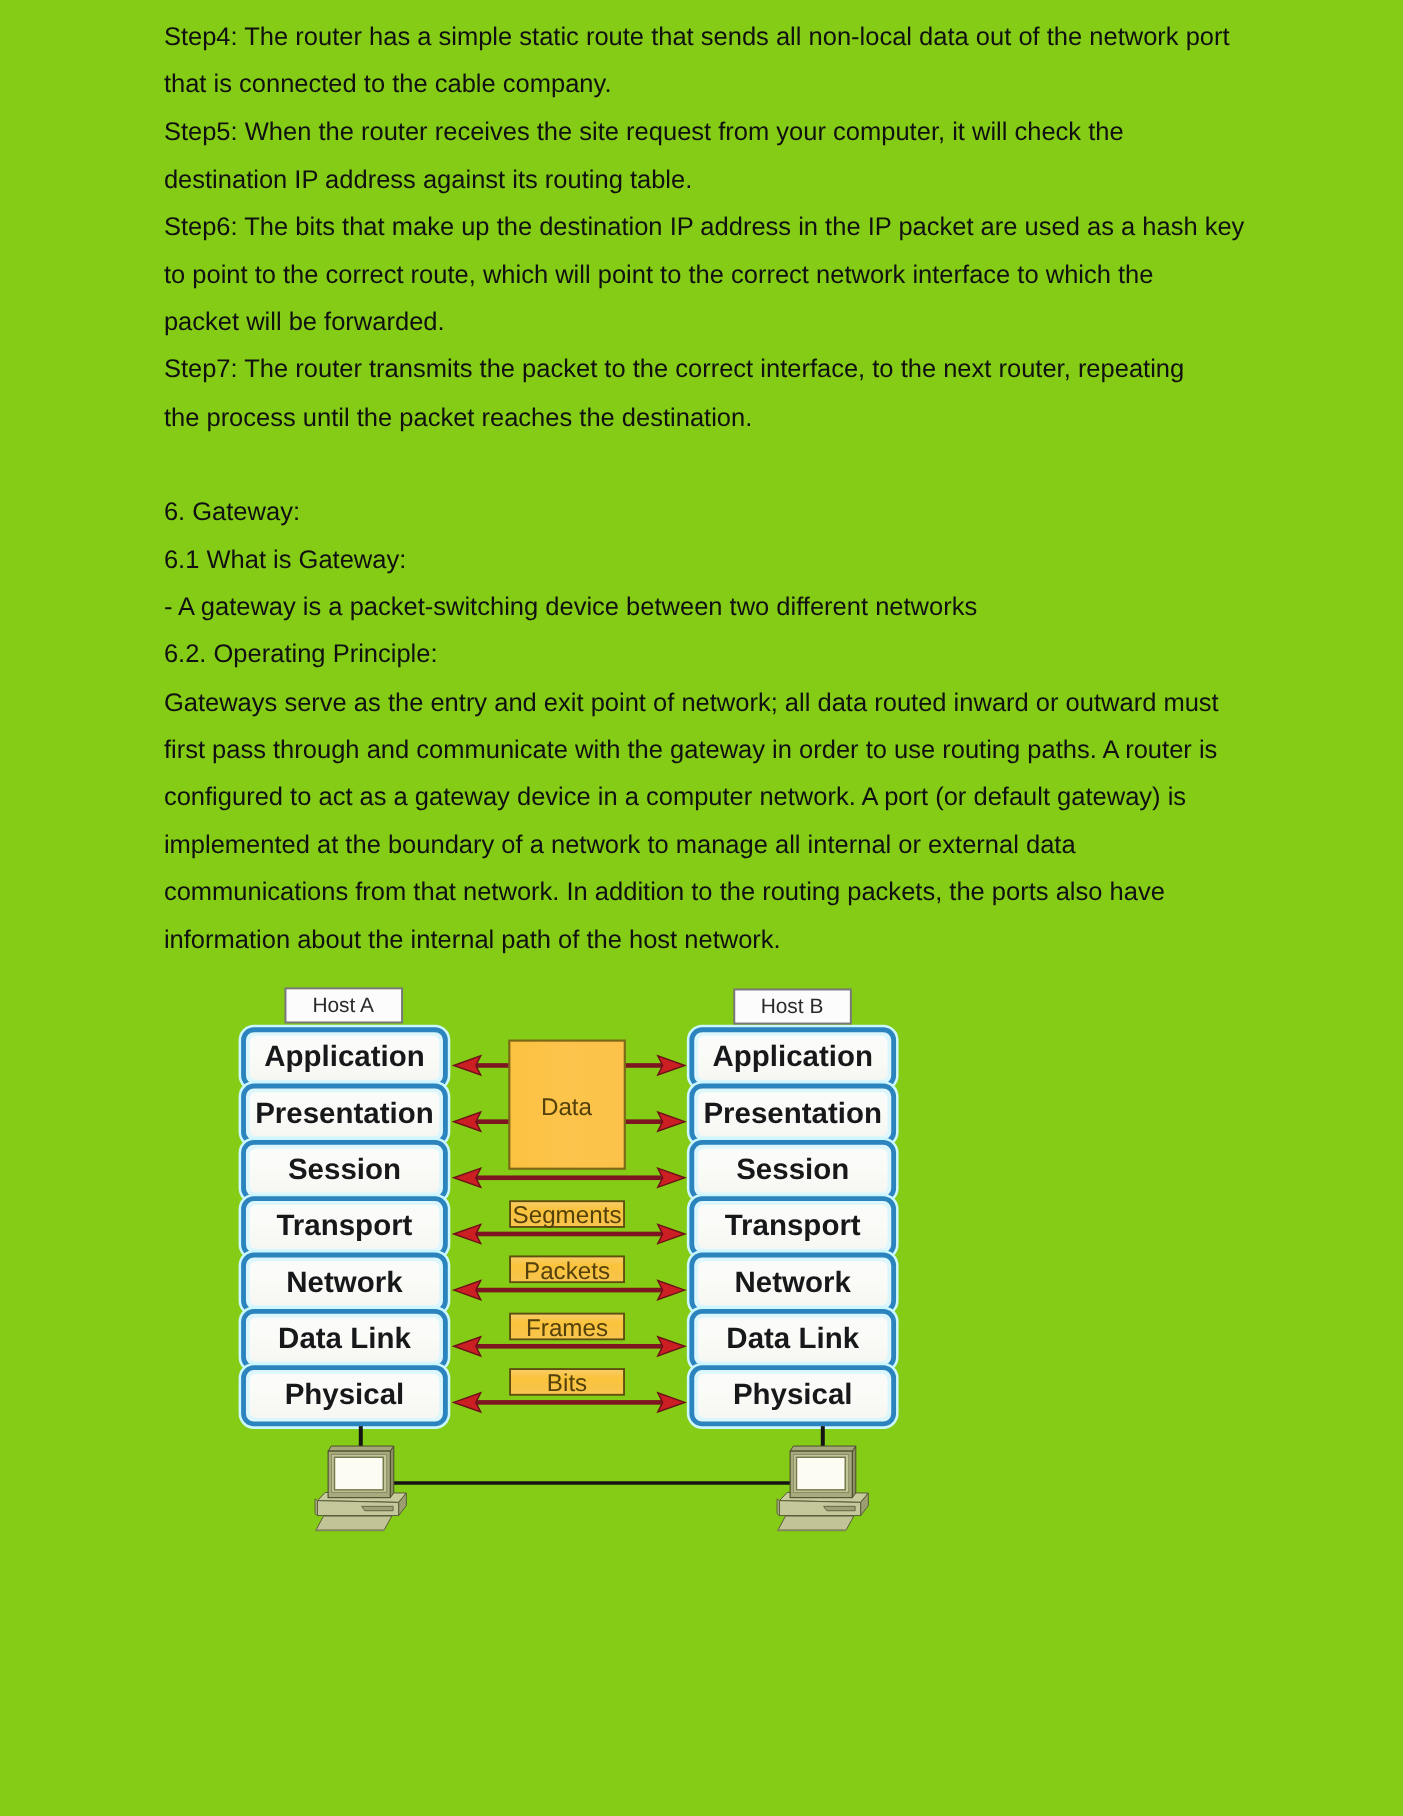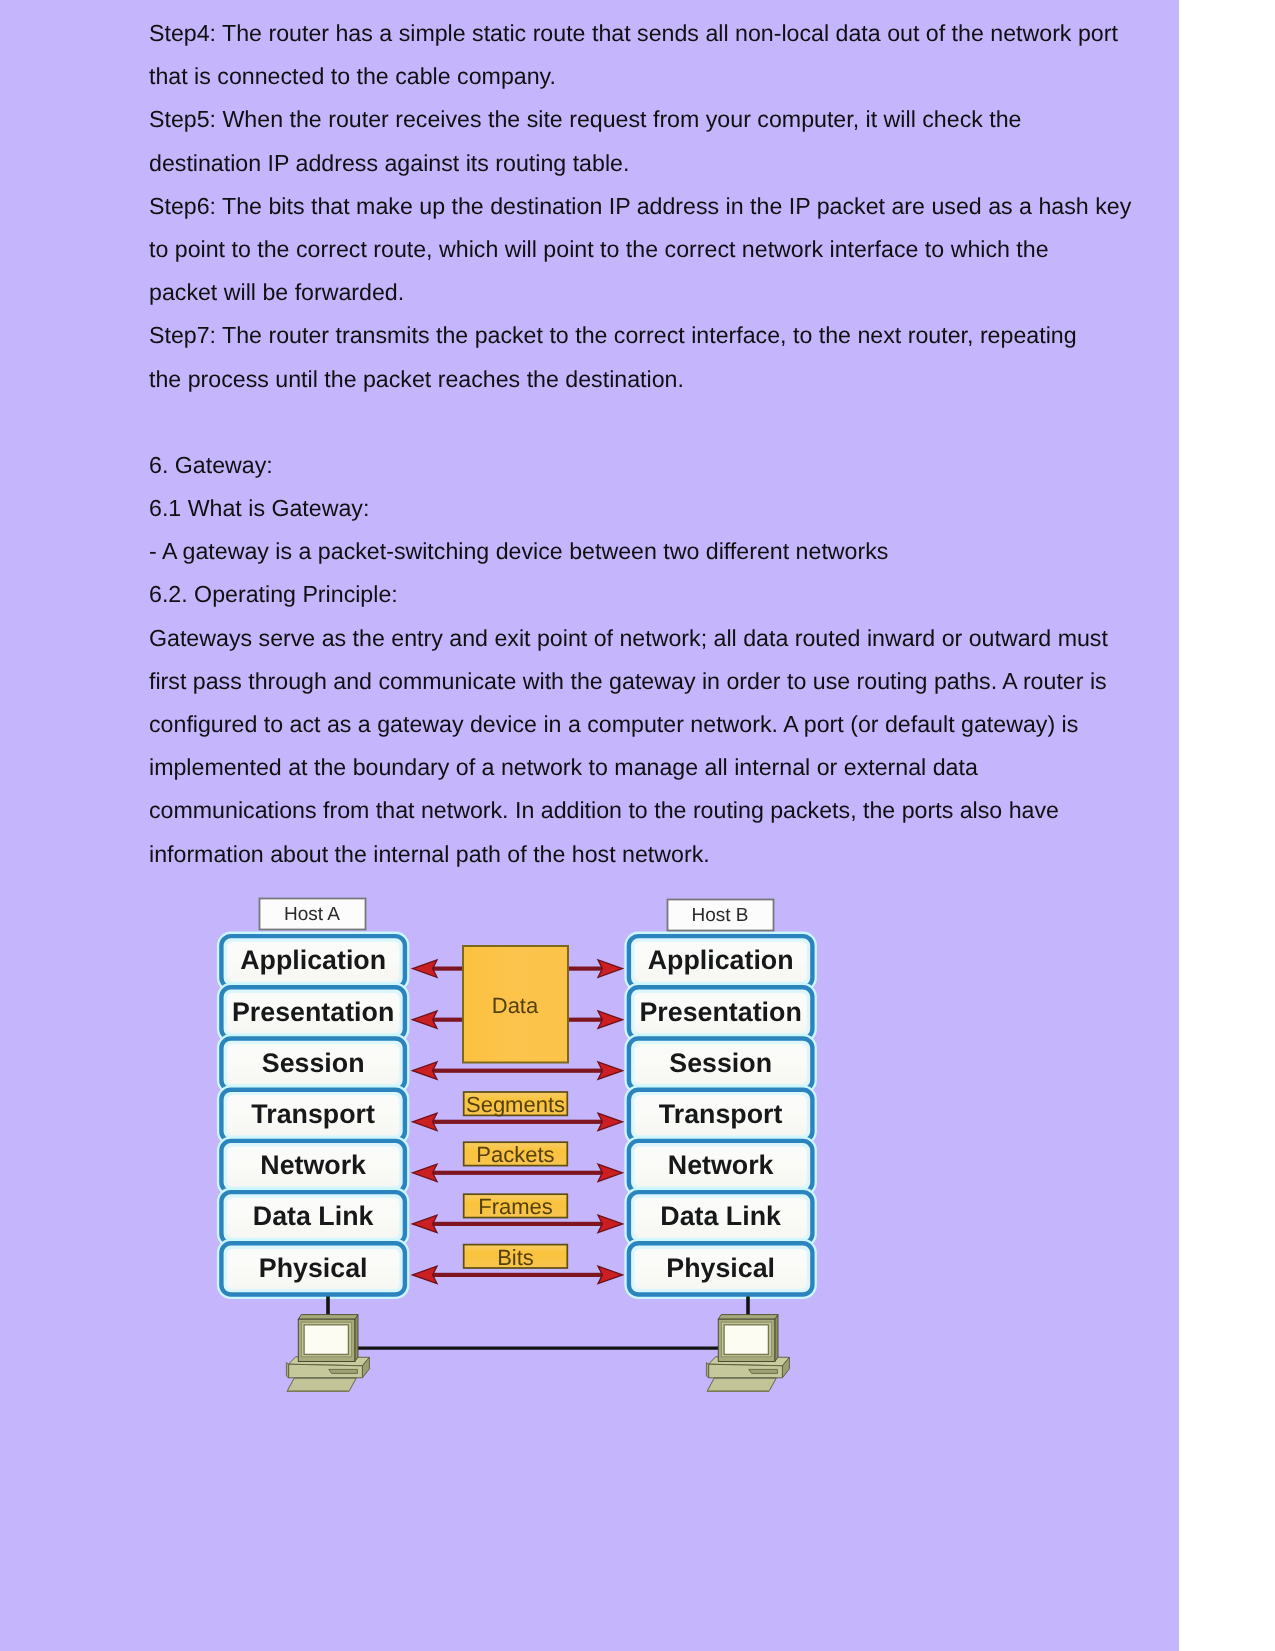--- a/index.html
+++ b/index.html
@@ -2,21 +2,21 @@
 <html><head>
 <meta charset="utf-8">
 <style>
   html,body{margin:0;padding:0;}
   body{
     width:1275px;height:1651px;background:#ffffff;
     font-family:"Liberation Sans", sans-serif;
     -webkit-font-smoothing:antialiased;
     text-rendering:geometricPrecision;
   }
-  .page{position:relative;width:1179px;height:1651px;overflow:hidden;background:#c4b5fd;}
+  .page{position:relative;width:1275px;height:1651px;overflow:hidden;background:#84cc16;}
   .doc-text{
     position:absolute;left:149px;top:12px;width:990px;
     font-size:23.2px;color:#101010;
     text-align:left;white-space:pre;
   }
   .line{height:43.2px;line-height:43.2px;}
 </style>
 </head>
 <body>
 

